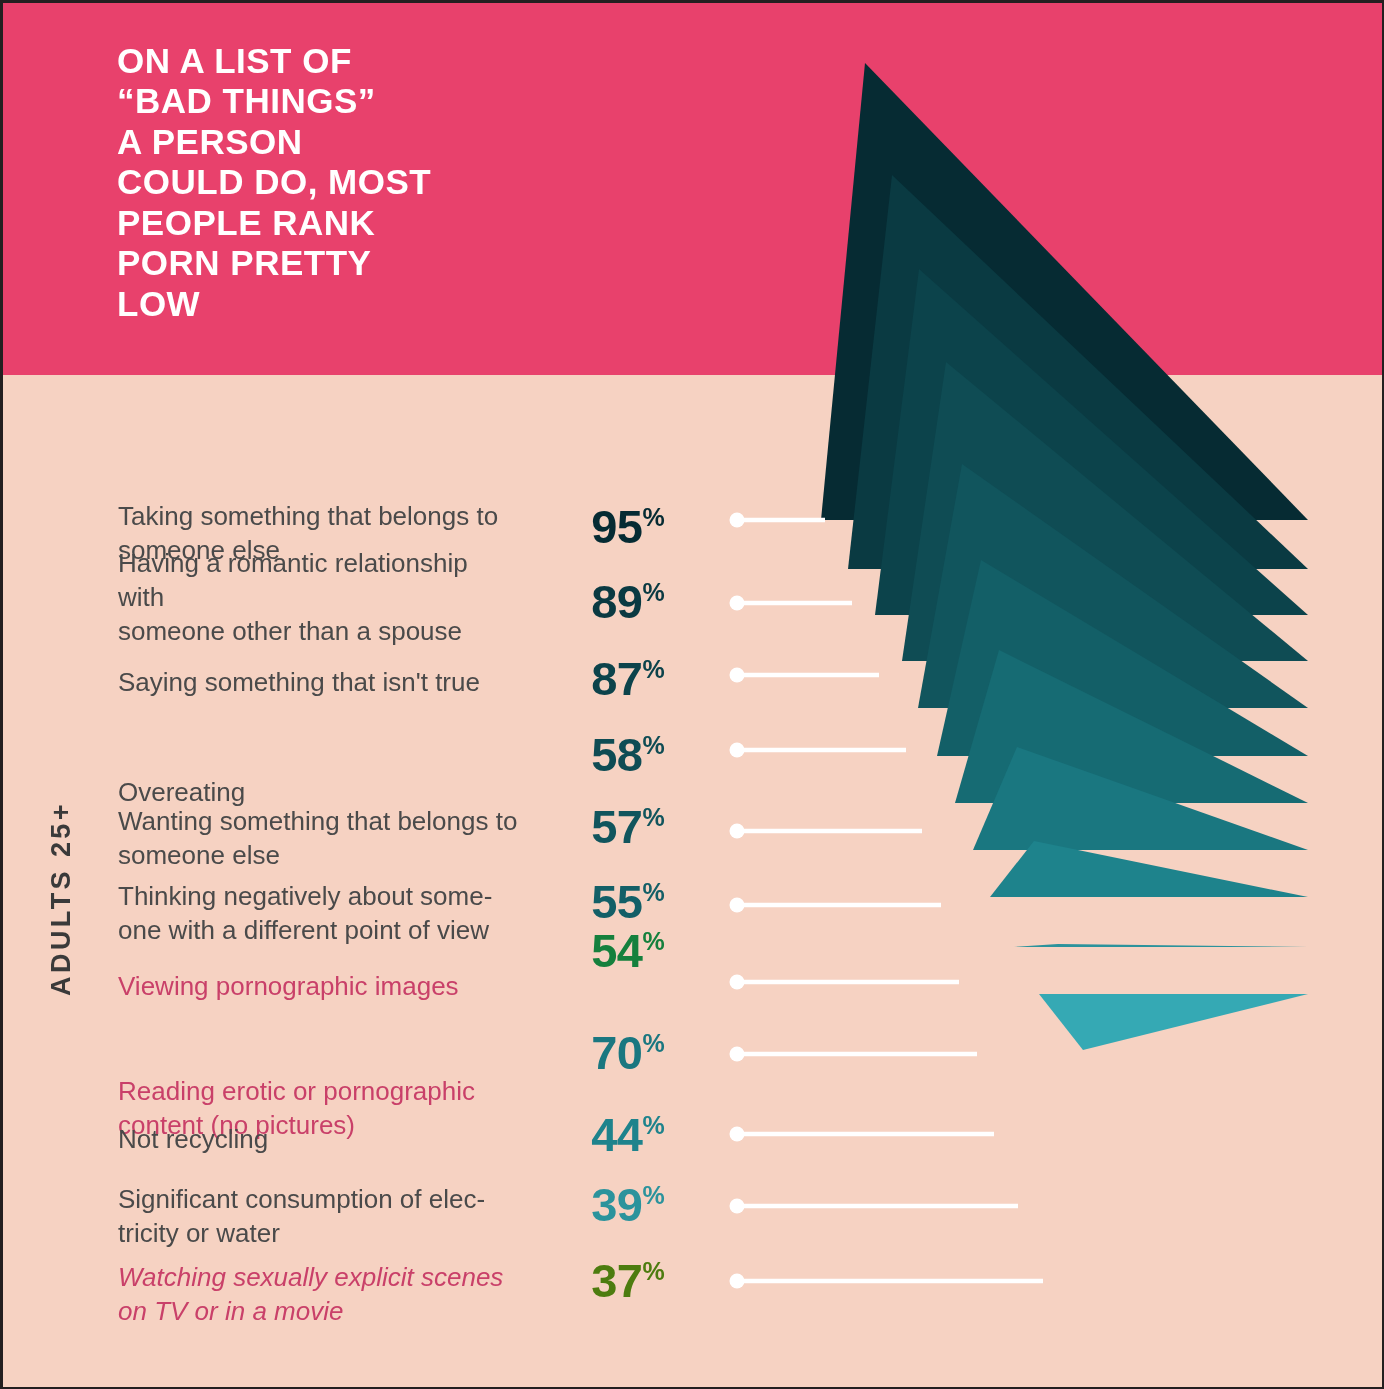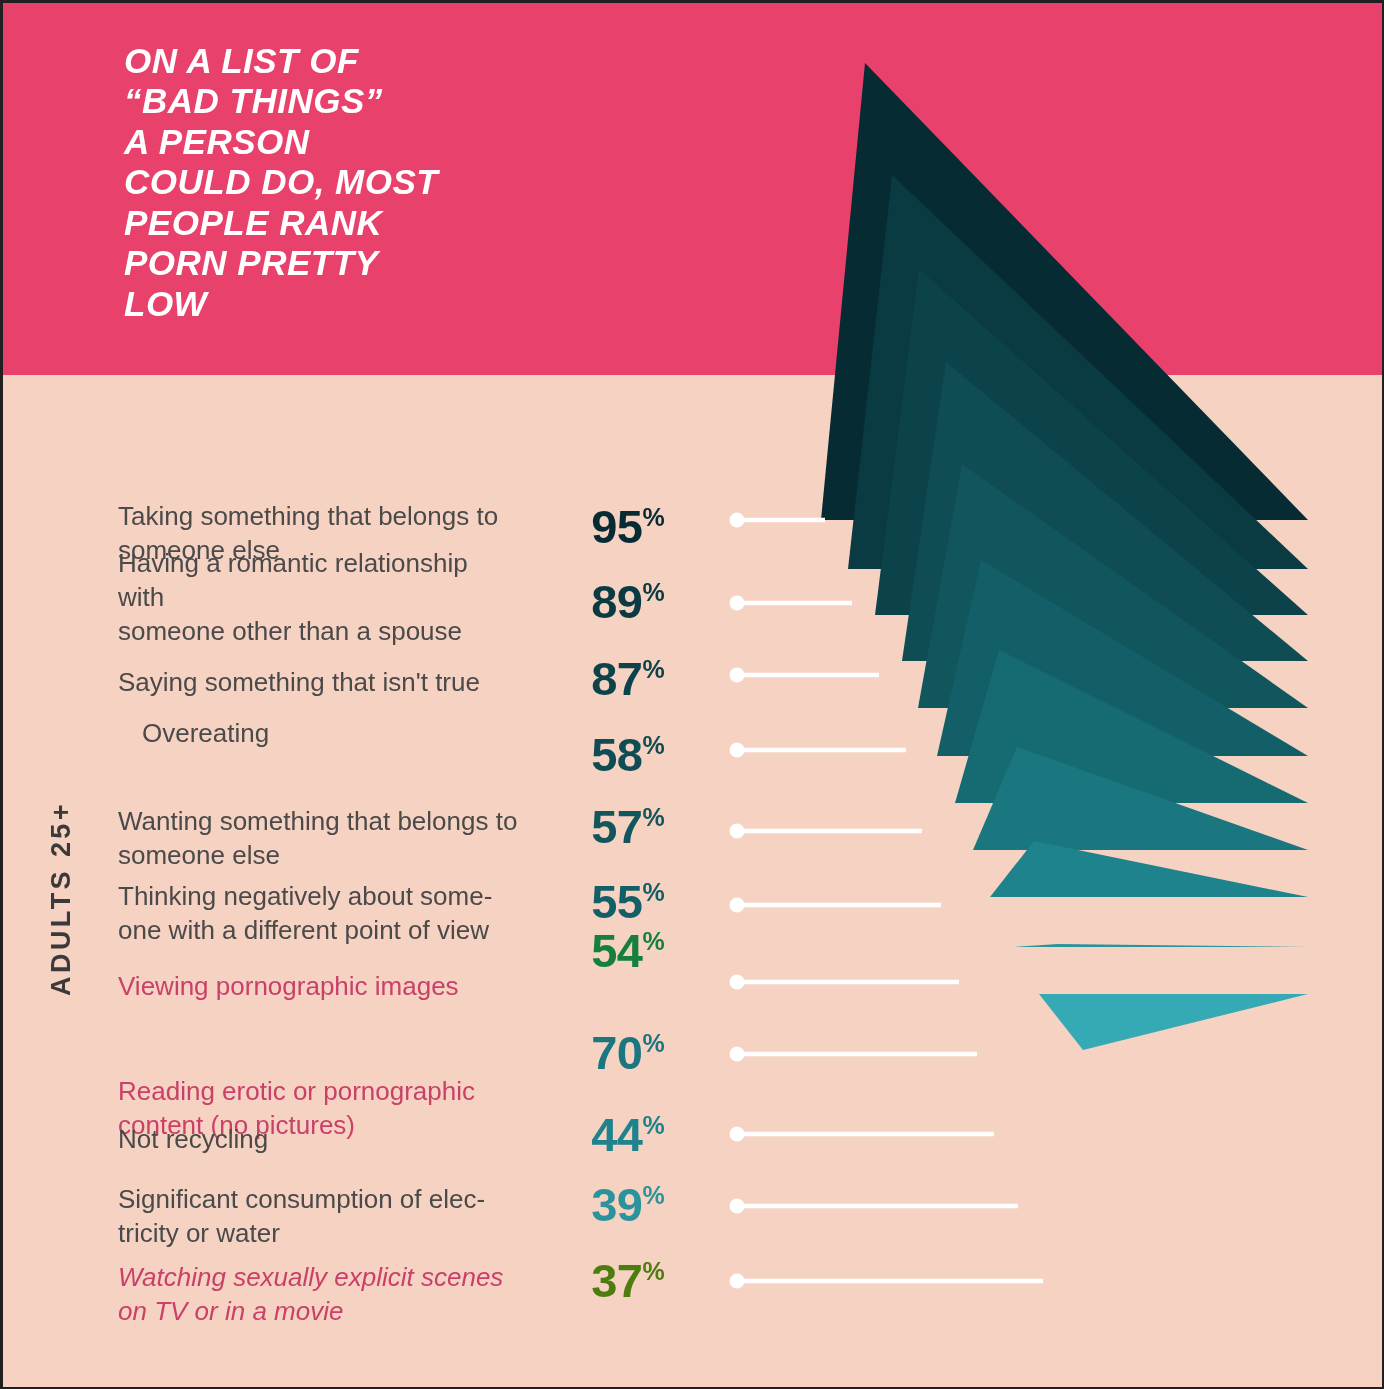--- a/index.html
+++ b/index.html
@@ -23,33 +23,32 @@
   #header-band {
     position:absolute;
     left:0; top:0;
     width:1384px;
     height:372px;
     background:#e8416c;
     z-index:1;
   }
   #headline {
     position:absolute;
-    left:121px; top:38px;
+    left:114px; top:38px;
     width:620px;
     z-index:4;
     color:#ffffff;
     font-family:"Liberation Sans", sans-serif;
     font-weight:bold;
     font-size:35px;
     line-height:1.155;
     letter-spacing:0.5px;
     text-transform:uppercase;
     white-space:pre-line;
     pointer-events:none;
-    font-style:italic;
   }
 
   
   #tree-art {
     position:absolute;
     left:0; top:0;
     width:1384px;
     height:1389px;
     z-index:2;
   }
@@ -180,21 +179,21 @@
       <div class="row" style="top: 0px;">
         <div class="row-label" style="top: 544px;">Having a romantic relationship with
 someone other than a spouse</div>
         <div class="row-value" style="top: 575px; color: rgb(10, 58, 66);"><span>89</span><span class="pct">%</span></div>
       </div>
       <div class="row" style="top: 0px;">
         <div class="row-label" style="top: 663px;">Saying something that isn't true</div>
         <div class="row-value" style="top: 652px; color: rgb(12, 67, 75);"><span>87</span><span class="pct">%</span></div>
       </div>
       <div class="row" style="top: 0px;">
-        <div class="row-label" style="top: 714px; margin-left: 24px;">Overeating</div>
+        <div class="row-label" style="top: 773px;">Overeating</div>
         <div class="row-value" style="top: 728px; color: rgb(15, 76, 84);"><span>58</span><span class="pct">%</span></div>
       </div>
       <div class="row" style="top: 0px;">
         <div class="row-label" style="top: 802px;">Wanting something that belongs to
 someone else</div>
         <div class="row-value" style="top: 800px; color: rgb(17, 85, 93);"><span>57</span><span class="pct">%</span></div>
       </div>
       <div class="row" style="top: 0px;">
         <div class="row-label" style="top: 877px;">Thinking negatively about some-
 one with a different point of view</div>

